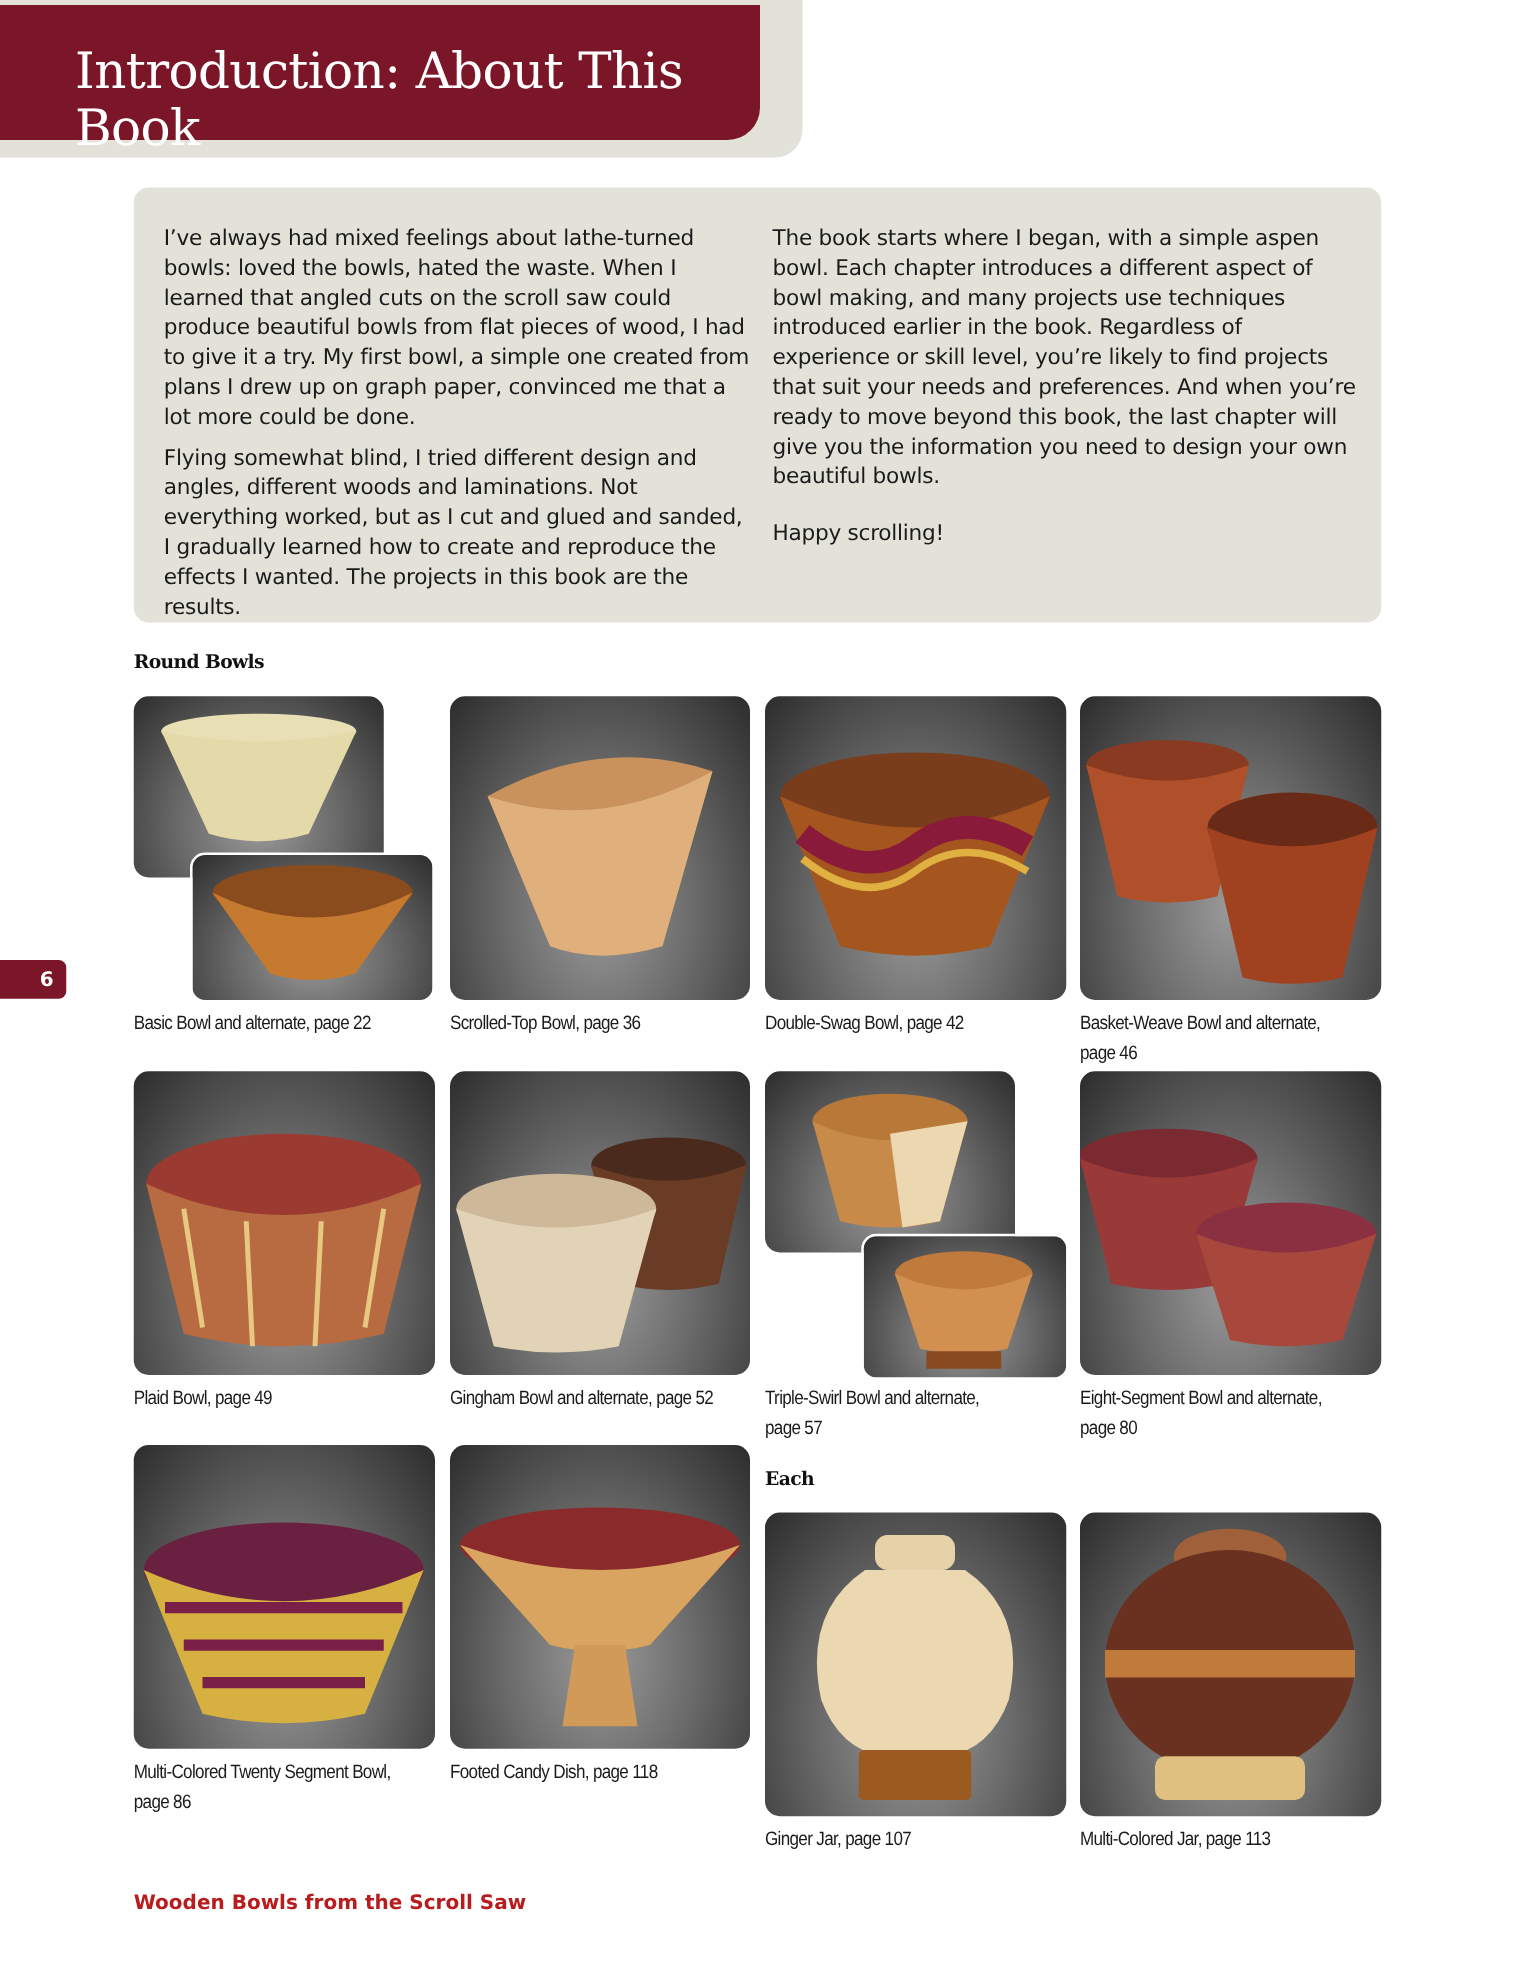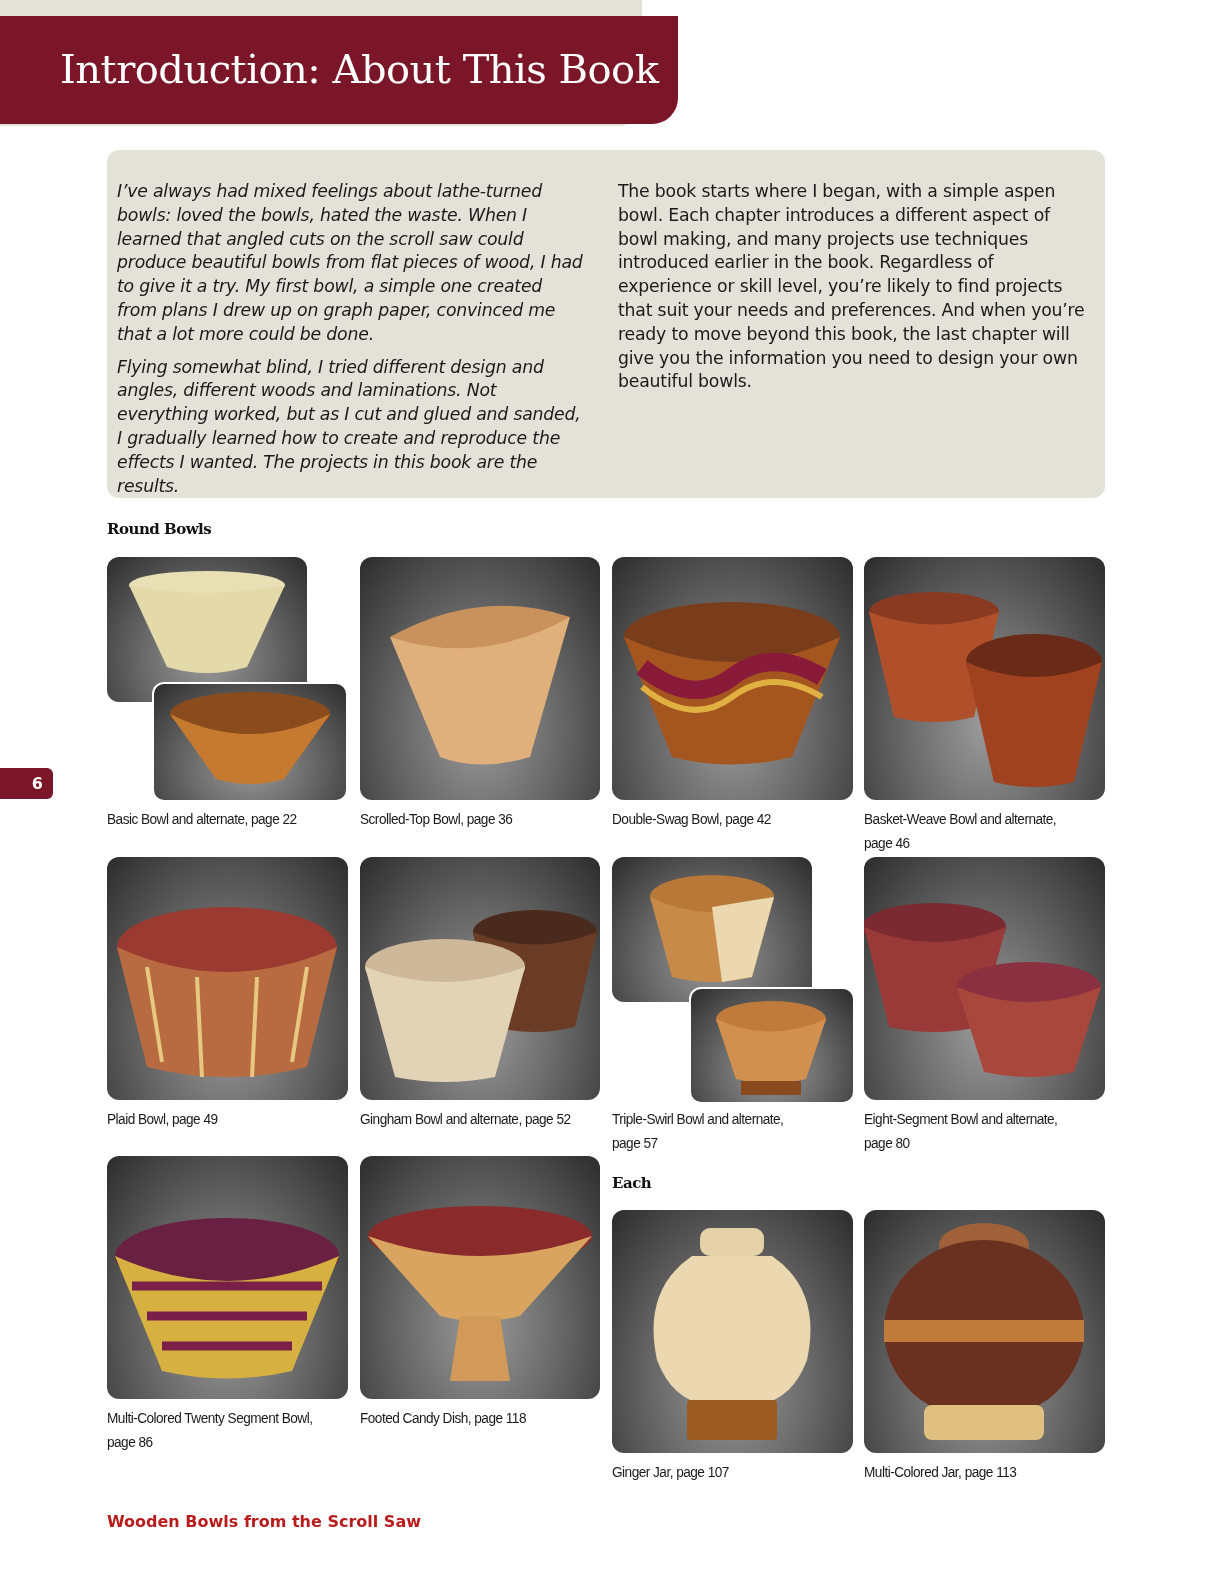--- a/index.html
+++ b/index.html
@@ -1,23 +1,23 @@
 <!DOCTYPE html>
 <html><head>
 <meta charset="utf-8">
 <style>
   html, body { margin:0; padding:0; }
   body { width:1214px; height:1571px; background:#ffffff; position:relative; overflow:hidden; font-family:"DejaVu Sans", sans-serif; color:#1a1a1a; }
   .title-shadow { position:absolute; left:0; top:0; width:642px; height:126px; background:#e3e2d8; border-radius:0 0 22px 0; }
-  .title-bar { position:absolute; left:0; top:16px; width:678px; height:108px; background:#7a1627; border-radius:0 0 26px 0; }
+  .title-bar { position:absolute; left:0; top:4px; width:608px; height:108px; background:#7a1627; border-radius:0 0 26px 0; }
   .title-text { position:absolute; left:60px; top:30px; color:#fff; font-family:"DejaVu Serif", serif; font-size:40px; letter-spacing:-0.5px; }
   .intro-box { position:absolute; left:107px; top:150px; width:998px; height:348px; background:#e3e2d8; border-radius:12px; }
   .intro-col { position:absolute; top:30px; width:470px; font-size:17.3px; line-height:23.8px; letter-spacing:-0.2px; }
   .intro-col p { margin:0 0 9px 0; }
-  .col1 { left:10px;font-style:italic; }
+  .col1 { left:24px; }
   .col2 { left:511px; }
   .sig { margin-top:22px !important; }
   .section-h { position:absolute; font-family:"DejaVu Serif", serif; font-size:15px; font-weight:bold; color:#111; letter-spacing:-0.5px; }
   .photo { position:absolute; border-radius:12px; overflow:hidden; background:radial-gradient(ellipse at 50% 70%, #9a9a9a 0%, #6a6a6a 45%, #2c2c2c 100%); }
   .photo.inset { border:2px solid #fff; }
   .bowl { position:absolute; }
   .caption { position:absolute; font-family:"Liberation Sans", sans-serif; font-size:15.5px; line-height:24px; color:#1a1a1a; letter-spacing:-0.6px; transform:scaleX(0.88); transform-origin:left top; white-space:nowrap; }
   .page-tab { position:absolute; left:0; top:768px; width:53px; height:31px; background:#7a1627; border-radius:0 6px 6px 0; color:#fff; font-weight:bold; font-size:16px; line-height:31px; text-align:right; padding-right:0; }
   .page-tab span { position:absolute; right:10px; }
   .footer { position:absolute; left:107px; top:1512px; color:#b91c1c; font-weight:bold; font-size:16px; font-family:"DejaVu Sans", sans-serif; }
@@ -30,20 +30,21 @@
   <div class="title-text">Introduction: About This Book</div>
 </div>
 
 <div class="intro-box">
   <div class="intro-col col1">
     <p>I’ve always had mixed feelings about lathe-turned bowls: loved the bowls, hated the waste. When I learned that angled cuts on the scroll saw could produce beautiful bowls from flat pieces of wood, I had to give it a try. My first bowl, a simple one created from plans I drew up on graph paper, convinced me that a lot more could be done.</p>
     <p>Flying somewhat blind, I tried different design and angles, different woods and laminations. Not everything worked, but as I cut and glued and sanded, I gradually learned how to create and reproduce the effects I wanted. The projects in this book are the results.</p>
   </div>
   <div class="intro-col col2">
     <p>The book starts where I began, with a simple aspen bowl. Each chapter introduces a different aspect of bowl making, and many projects use techniques introduced earlier in the book. Regardless of experience or skill level, you’re likely to find projects that suit your needs and preferences. And when you’re ready to move beyond this book, the last chapter will give you the information you need to design your own beautiful bowls.</p>
+    <p class="sig" style="margin-bottom:0">Happy scrolling!</p>
   </div>
 </div>
 
 <div class="section-h" style="left:107px;top:520px">Round Bowls</div>
 
 <div class="photo" style="left:107px;top:557px;width:200px;height:145px">
   <svg class="bowl" width="200" height="145">
       <ellipse cx="100" cy="28" rx="78" ry="14" fill="#e8dfb5"></ellipse>
       <path d="M22 28 Q100 44 178 28 L140 110 Q100 122 60 110 Z" fill="#e4d9a8"></path>
     </svg>

